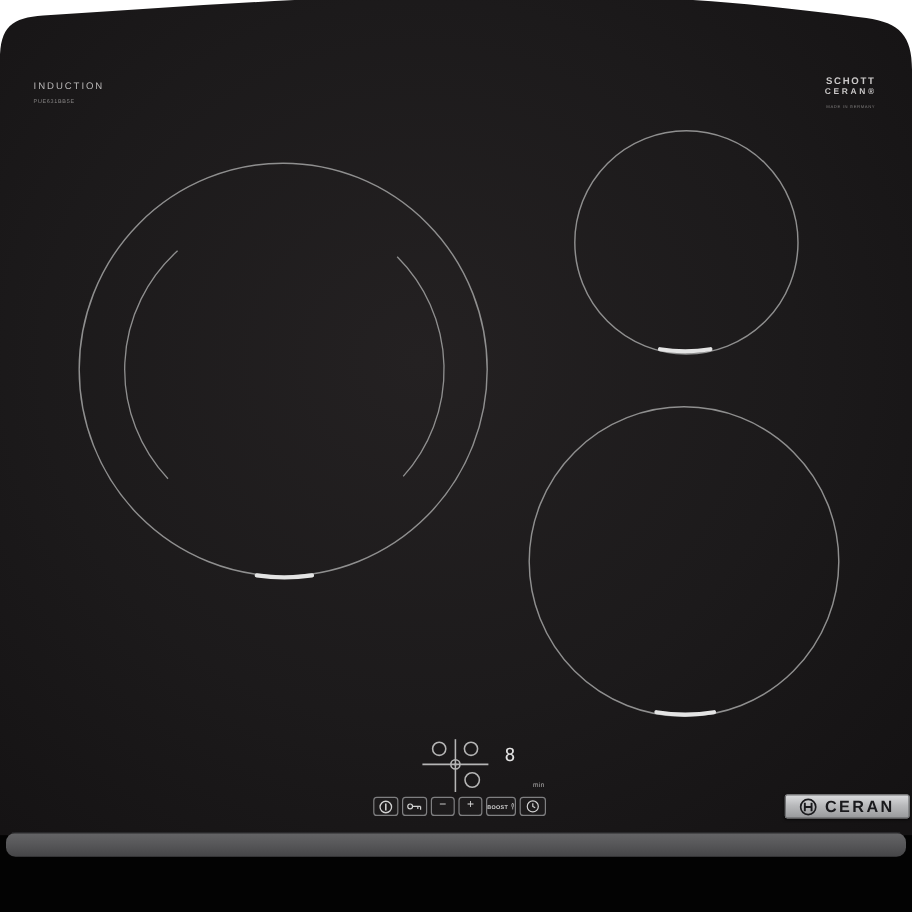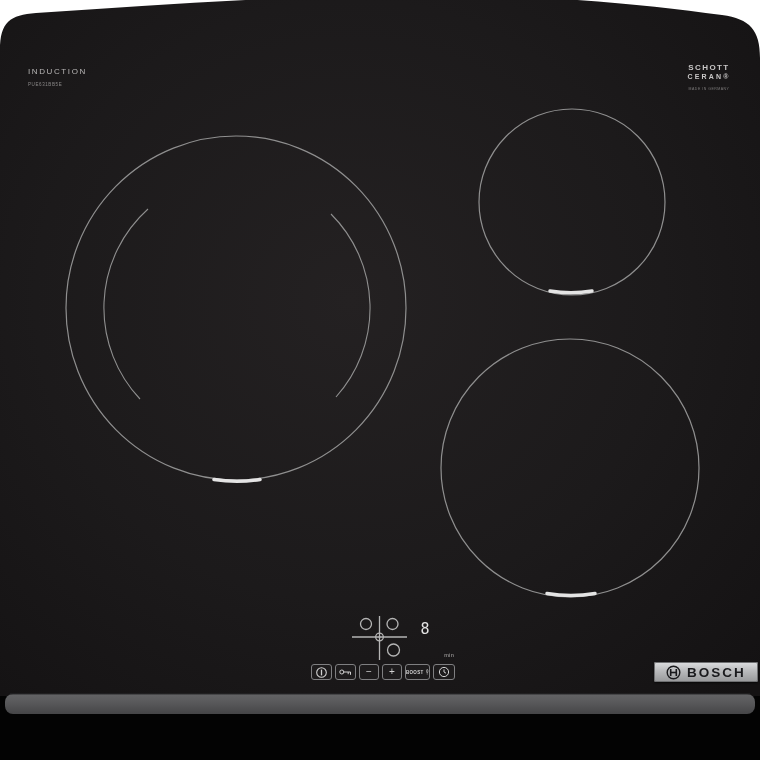--- a/index.html
+++ b/index.html
@@ -157,16 +157,16 @@
     </div>
   </div>
 
   <div class="overlay badge">
     <svg width="15" height="15" viewBox="0 0 15 15">
       <circle cx="7.5" cy="7.5" r="6.3" fill="none" stroke="#1a1a1d" stroke-width="1.4"></circle>
       <line x1="4.7" y1="4" x2="4.7" y2="11" stroke="#1a1a1d" stroke-width="1.6"></line>
       <line x1="10.3" y1="4" x2="10.3" y2="11" stroke="#1a1a1d" stroke-width="1.6"></line>
       <line x1="4.7" y1="7.5" x2="10.3" y2="7.5" stroke="#1a1a1d" stroke-width="1.6"></line>
     </svg>
-    <span class="bosch-txt">BOSCH</span>
+    <span class="bosch-txt">CERAN</span>
   </div>
 
 </div>
 
 </body></html>

